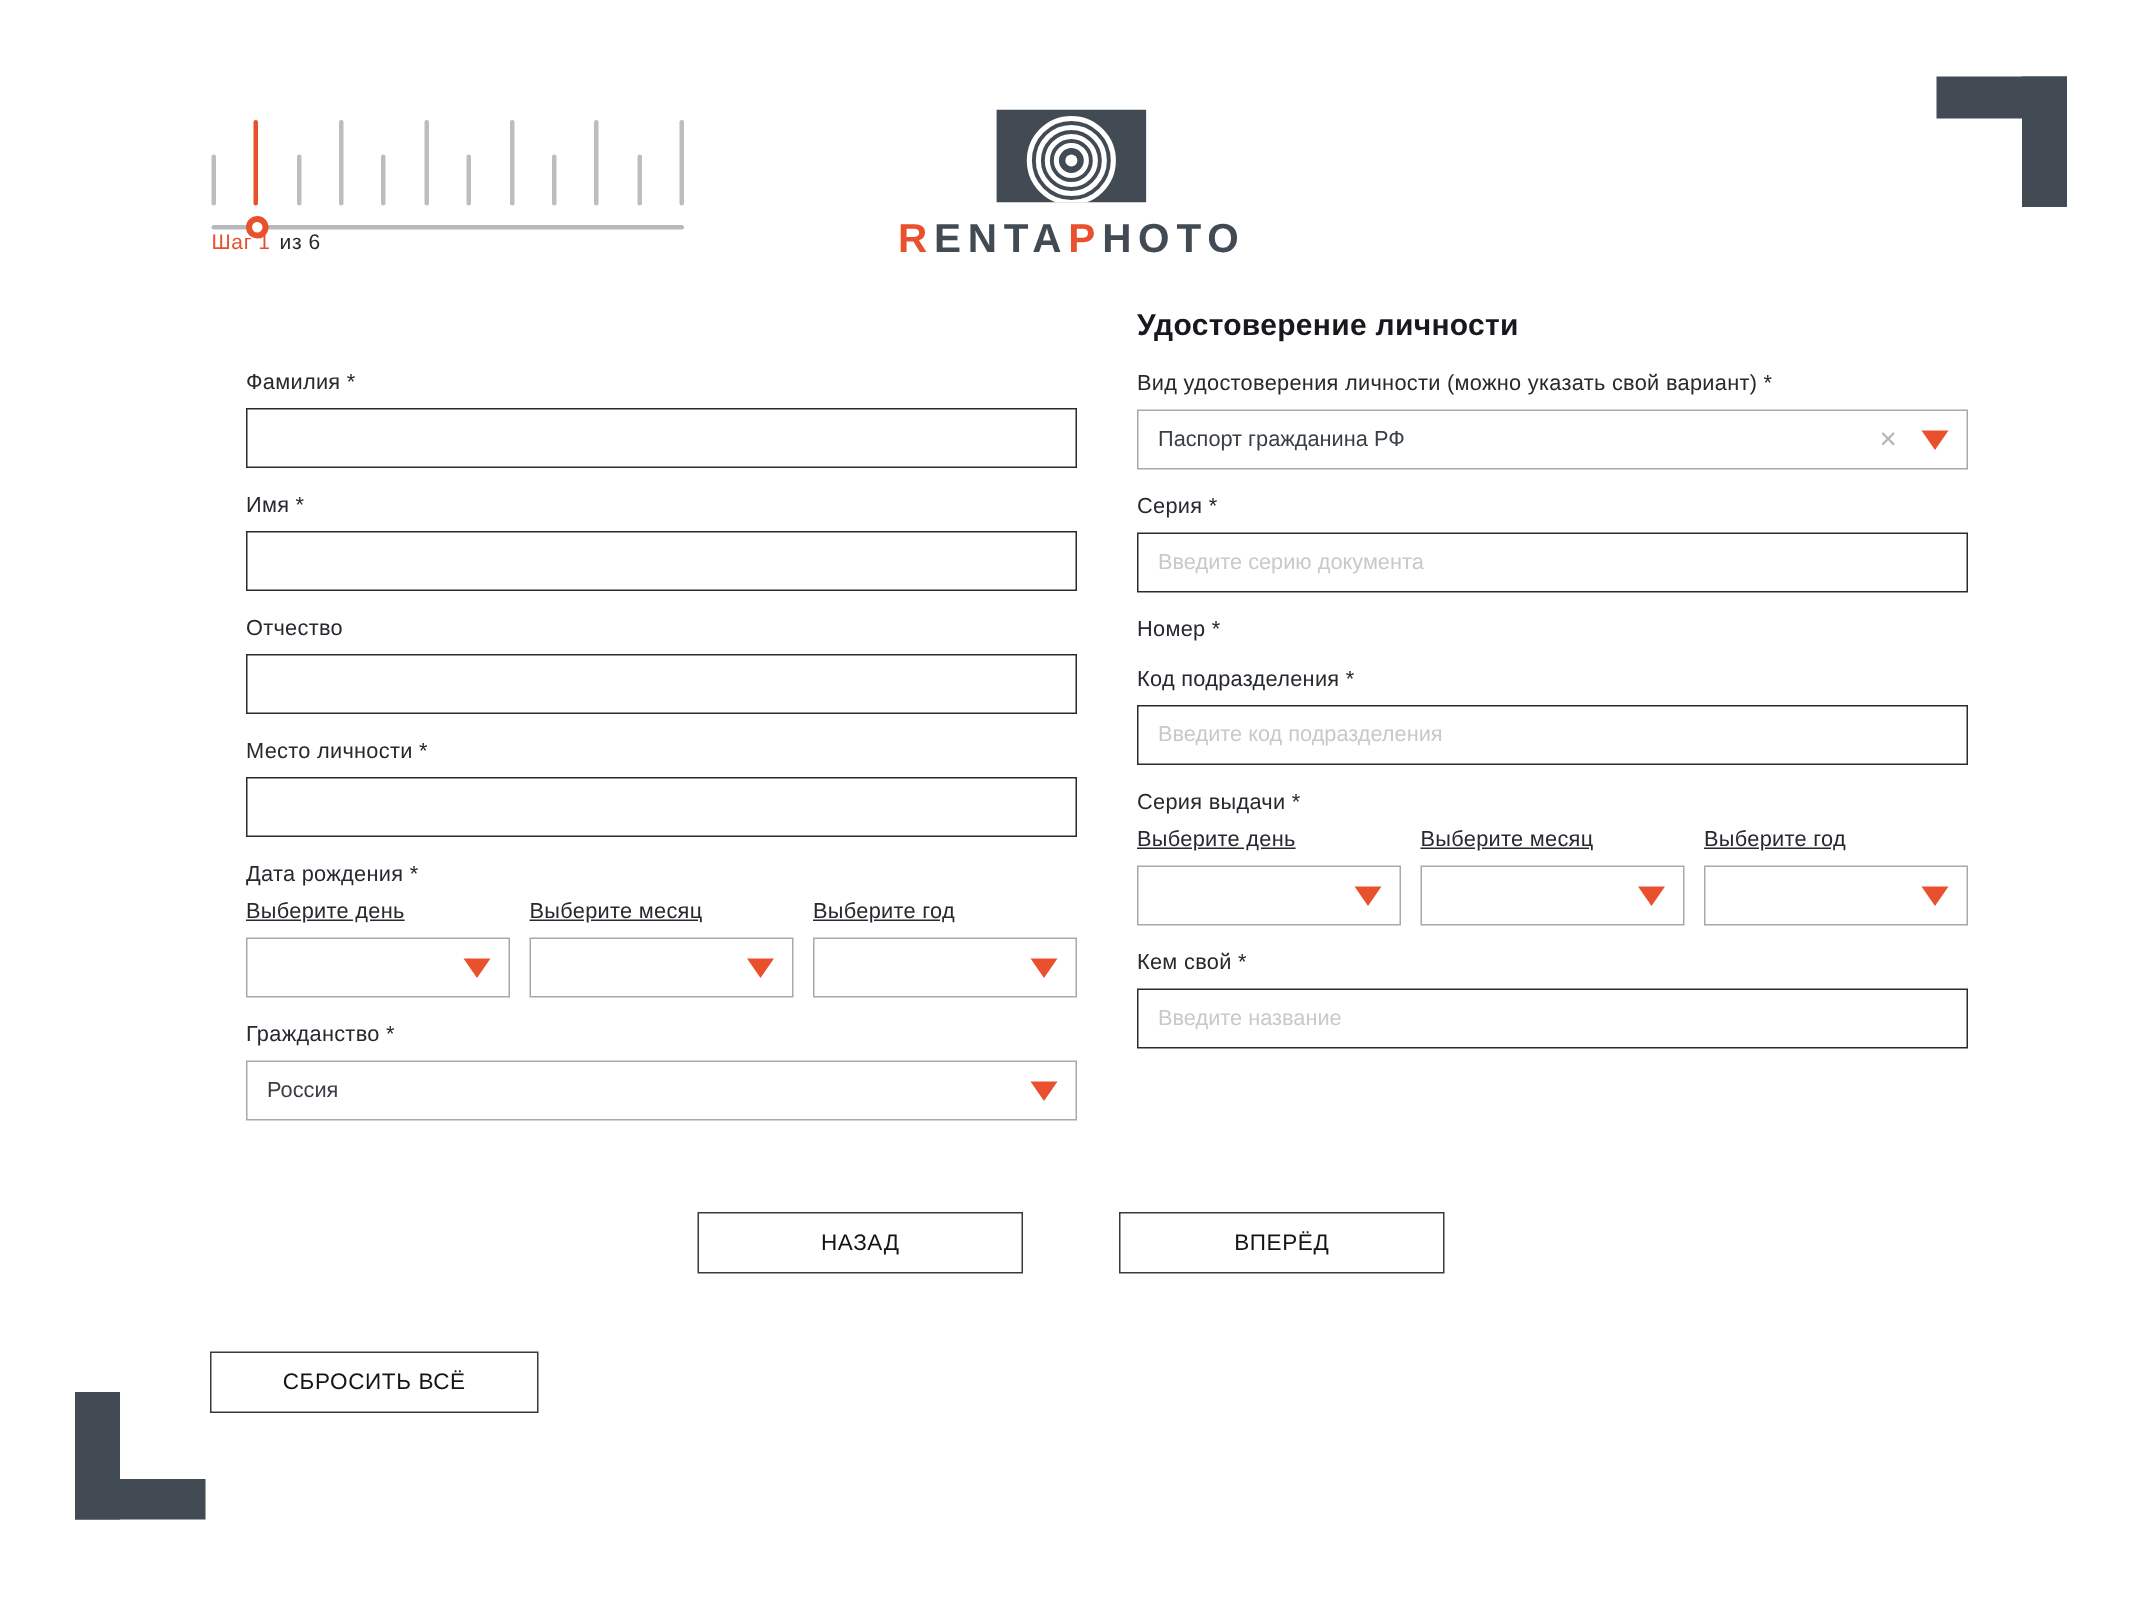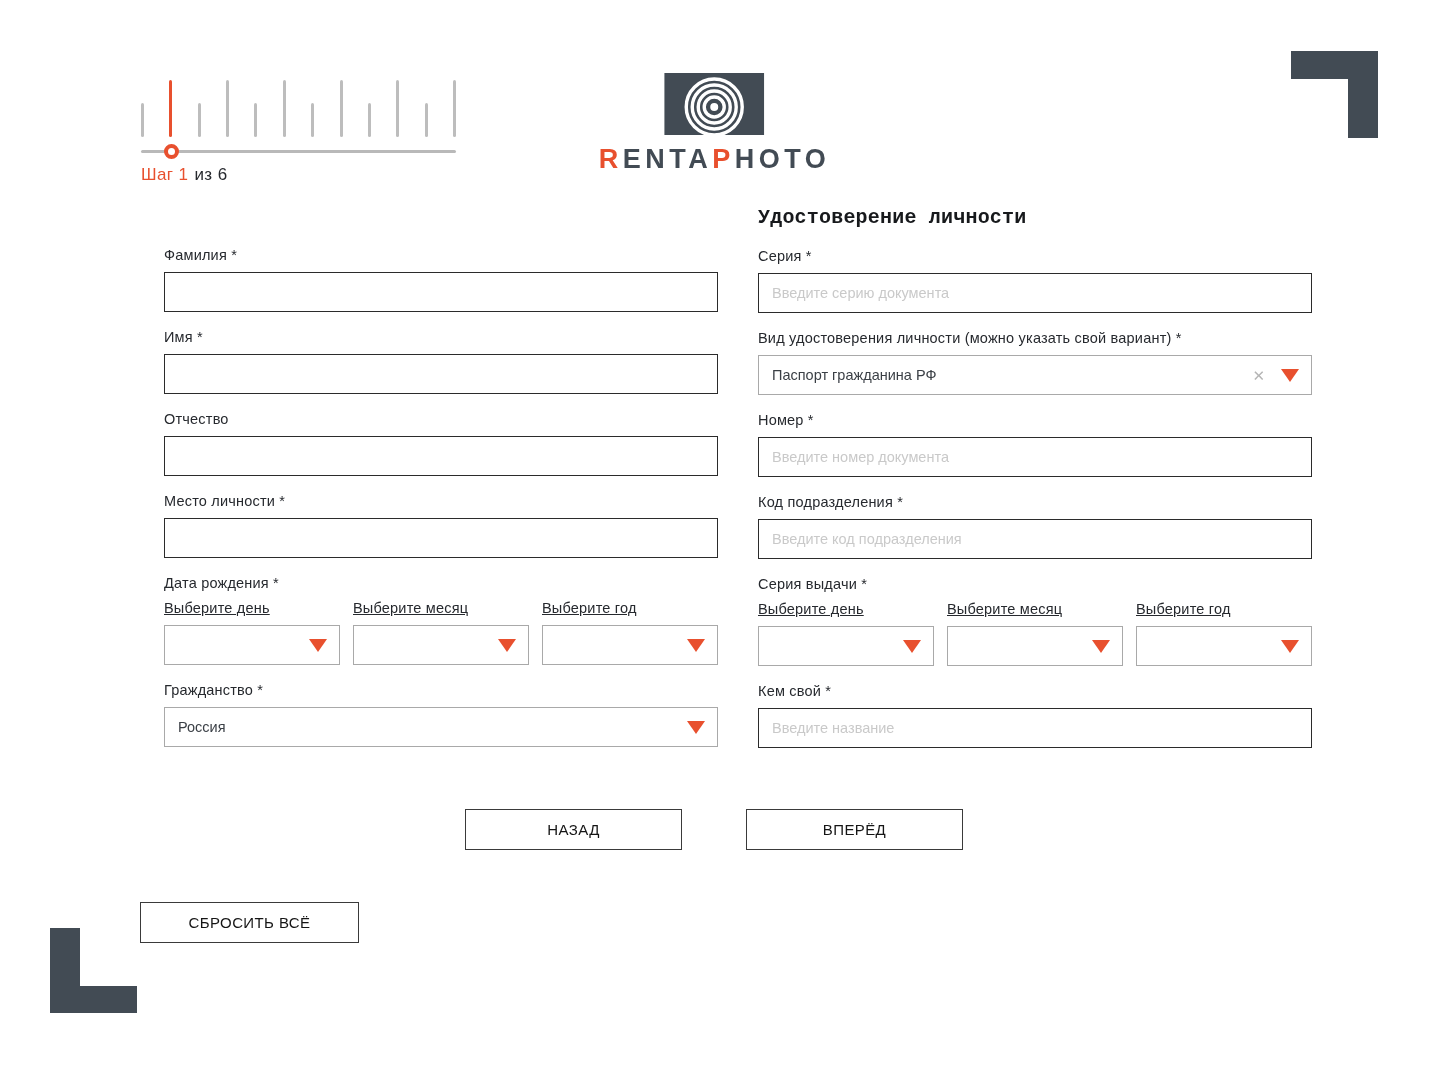--- a/index.html
+++ b/index.html
@@ -17,36 +17,36 @@
 
   
   .progress { position:absolute; left:141px; top:80px; width:315px; }
   .ticks { display:flex; justify-content:space-between; align-items:flex-end; width:315px; height:57px; }
   .tick { width:3px; height:34px; background:#BDBDBD; border-radius:1.5px; }
   .tick.tall { height:57px; }
   .tick.active { background:#E8502E; }
   .track { position:relative; margin-top:13px; width:315px; height:3px; background:#B9B9B9; border-radius:2px; }
   .knob { position:absolute; left:23px; top:-6px; width:15px; height:15px;
           border:4px solid #E8502E; border-radius:50%; background:#fff; cursor:pointer; }
-  .step-caption { margin-top:12px; font-size:17px; font-weight:500; letter-spacing:0.4px; color:#26292E; }
+  .step-caption { font-size:14px; font-weight:500; letter-spacing:0.4px; color:#26292E; }
   .step-caption .accent { color:#E8502E; margin-right:6px; }
 
   
   .logo { position:absolute; left:50%; top:73px; transform:translateX(-50%);
           display:flex; flex-direction:column; align-items:center; }
   .logo-word { margin-top:11px; font-size:27px; font-weight:800; letter-spacing:4.5px;
                color:#424B54; line-height:1; white-space:nowrap; }
   .logo-word .accent { color:#E8502E; }
 
   
   .main { position:absolute; left:140px; top:206px; width:1148px; }
   .columns { display:flex; gap:40px; }
   .col { width:554px; flex:none; }
   .col-left { padding-top:41px;margin-left:24px; }
-  .section-title { font-size:20px; font-weight:700; color:#17191C; letter-spacing:0.2px; margin-bottom:19px;font-family:Liberation Mono, monospace; }
+  .section-title { font-size:20px; font-weight:700; color:#17191C; letter-spacing:0.2px; margin-bottom:19px; }
 
   .group { margin-bottom:17px; }
   .group.last { margin-bottom:0; }
   .label { display:block; font-size:14.5px; color:#26292E; letter-spacing:0.2px; margin-bottom:9px; }
 
   input.text {
     width:100%; height:40px; border:1px solid #2B2B2B; border-radius:0; background:#fff;
     padding:0 13px; font-family:inherit; font-size:14.5px; color:#33383D; outline:none;
   }
   input.text::placeholder { color:#C9C9C9; opacity:1; }
@@ -171,34 +171,33 @@
         <div class="select">
           <span class="value">Россия</span>
           <span class="arrow"></span>
         </div>
       </div>
     </div>
 
     <div class="col col-right">
       <div class="section-title">Удостоверение личности</div>
       <div class="group">
-        <label class="label">Серия *</label>
-        <input class="text" type="text" placeholder="Введите серию документа" style="">
-      </div>
-      <div class="group">
         <label class="label">Вид удостоверения личности (можно указать свой вариант) *</label>
         <div class="select">
           <span class="value">Паспорт гражданина РФ</span>
           <span class="clear">✕</span>
           <span class="arrow"></span>
         </div>
       </div>
       <div class="group">
+        <label class="label">Серия *</label>
+        <input class="text" type="text" placeholder="Введите серию документа" style="">
+      </div>
+      <div class="group">
         <label class="label">Номер *</label>
-        <input class="text" type="text" placeholder="Введите номер документа" style="">
       </div>
       <div class="group">
         <label class="label">Код подразделения *</label>
         <input class="text" type="text" placeholder="Введите код подразделения" style="">
       </div>
       <div class="group">
         <label class="label">Серия выдачи *</label>
         <div class="date-row">
           <div class="date-col">
             <label class="label">Выберите день</label>

